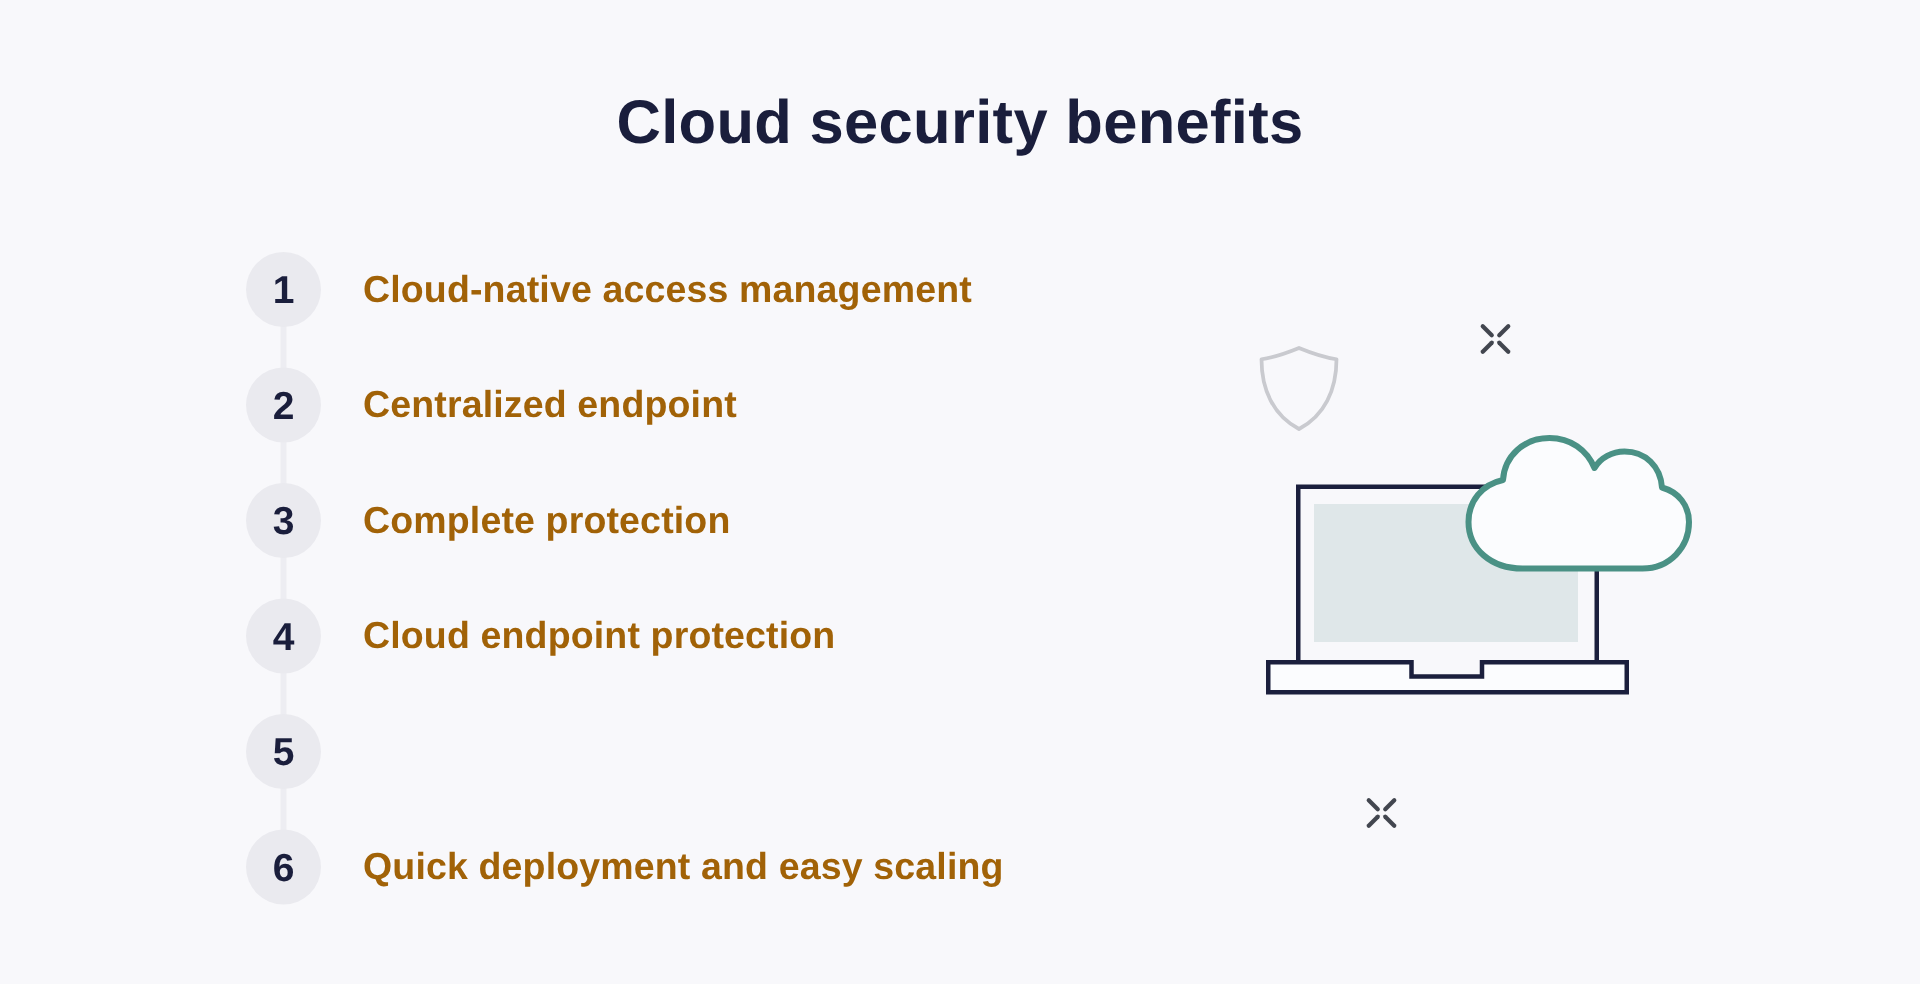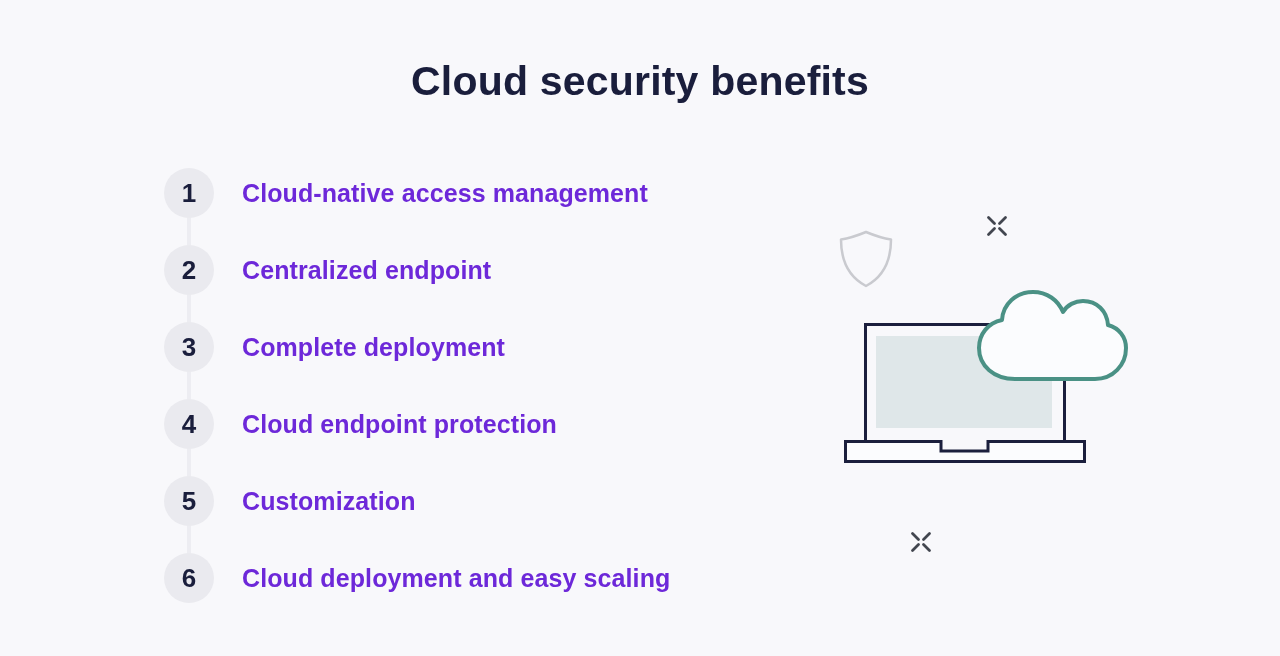--- a/index.html
+++ b/index.html
@@ -62,21 +62,21 @@
     font-weight: 700;
     color: #1a1e3c;
     flex: 0 0 auto;
   }
   .benefit-label {
     margin-left: 28px;
     font-size: 25px;
     font-weight: 700;
     letter-spacing: 0.1px;
     white-space: nowrap;
-    color: #6d28d9;
+    color: #a16207;
   }
   .illustration {
     position: absolute;
     left: 810px;
     top: 195px;
     width: 330px;
     height: 375px;
   }
 </style>
 </head>
@@ -95,36 +95,35 @@
       <div class="benefit-label">Cloud-native access management</div>
     </div>
 
     <div class="benefit-item">
       <div class="step-circle">2</div>
       <div class="benefit-label">Centralized endpoint</div>
     </div>
 
     <div class="benefit-item">
       <div class="step-circle">3</div>
-      <div class="benefit-label">Complete deployment</div>
+      <div class="benefit-label">Complete protection</div>
     </div>
 
     <div class="benefit-item">
       <div class="step-circle">4</div>
       <div class="benefit-label">Cloud endpoint protection</div>
     </div>
 
     <div class="benefit-item">
       <div class="step-circle">5</div>
-      <div class="benefit-label">Customization</div>
     </div>
 
     <div class="benefit-item">
       <div class="step-circle">6</div>
-      <div class="benefit-label">Cloud deployment and easy scaling</div>
+      <div class="benefit-label">Quick deployment and easy scaling</div>
     </div>
 
   </div>
 
   <svg class="illustration" width="330" height="375" viewBox="0 0 330 375" xmlns="http://www.w3.org/2000/svg">
 
     <g>
       <rect x="66" y="141" width="176" height="92" fill="#dfe7e9"></rect>
 
       <path d="M55.5,248 L55.5,129.5 L254.5,129.5 L254.5,248" fill="none" stroke="#1b1f3d" stroke-width="3"></path>

